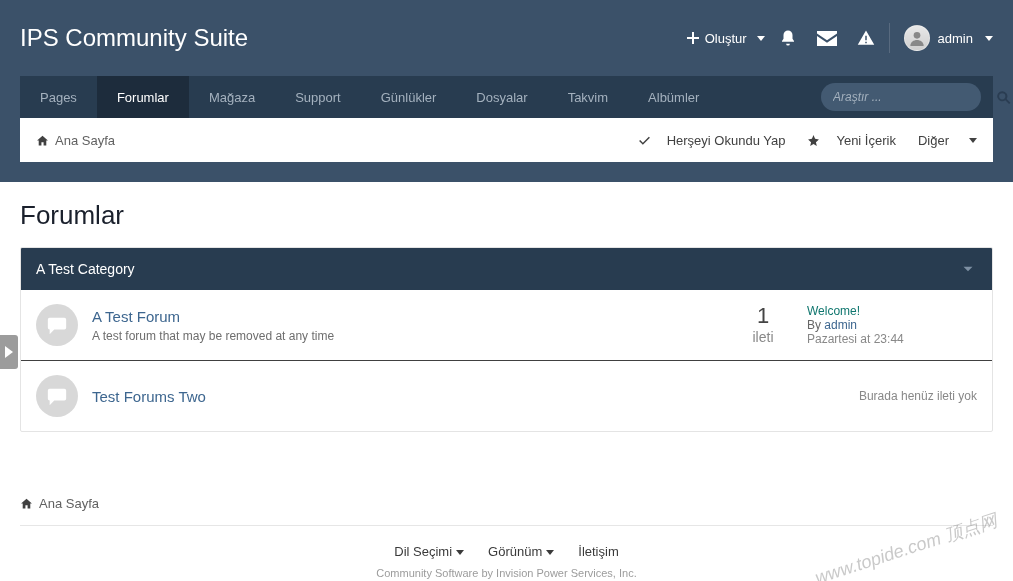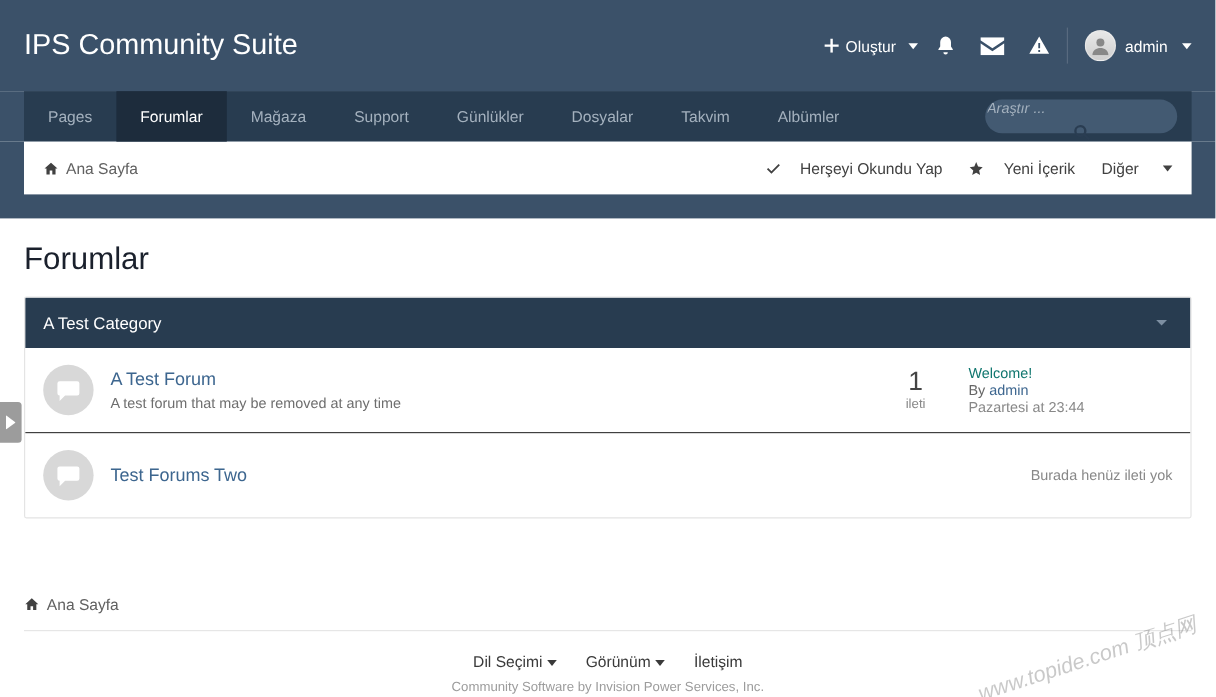--- a/index.html
+++ b/index.html
@@ -61,21 +61,20 @@
 }
 .nav-item.active { background: #1d2c3c; color: #fff; font-weight: 500; }
 .search-box {
   margin-left: auto; margin-right: 12px;
   background: #435a72;
   border-radius: 18px;
   height: 28px; width: 160px;
   display: flex; align-items: center;
   padding: 0 12px;
   gap: 6px;
-  flex-direction: column;
 }
 .search-box input {
   flex: 1; background: transparent; border: none; outline: none;
   color: #fff; font-size: 12px; font-style: italic;
 }
 .search-box input::placeholder { color: #a4b1be; }
 
 
 .tools-row-wrap { background: #3b5169; padding: 0 20px 20px 20px; }
 .tools-row {
@@ -131,21 +130,21 @@
 .forum-title {
   color: #3d668f; font-size: 15px; font-weight: 400;
 }
 .forum-desc {
   color: #6e6e6e; font-size: 12px; margin-top: 4px;
 }
 .forum-stats {
   text-align: center; min-width: 60px;
 }
 .stat-num { font-size: 22px; color: #444; line-height: 1; }
-.stat-label { font-size: 11px; color: #888; margin-top: 2px; }
+.stat-label { font-size: 14px; color: #888; margin-top: 2px; }
 .forum-last {
   width: 170px; font-size: 12px;
 }
 .last-title { color: #0f766e; }
 .last-by { color: #666; }
 .last-by .user-link { color: #3d668f; }
 .last-time { color: #888; }
 .no-posts {
   color: #888; font-size: 12px; margin-left: auto;
 }

